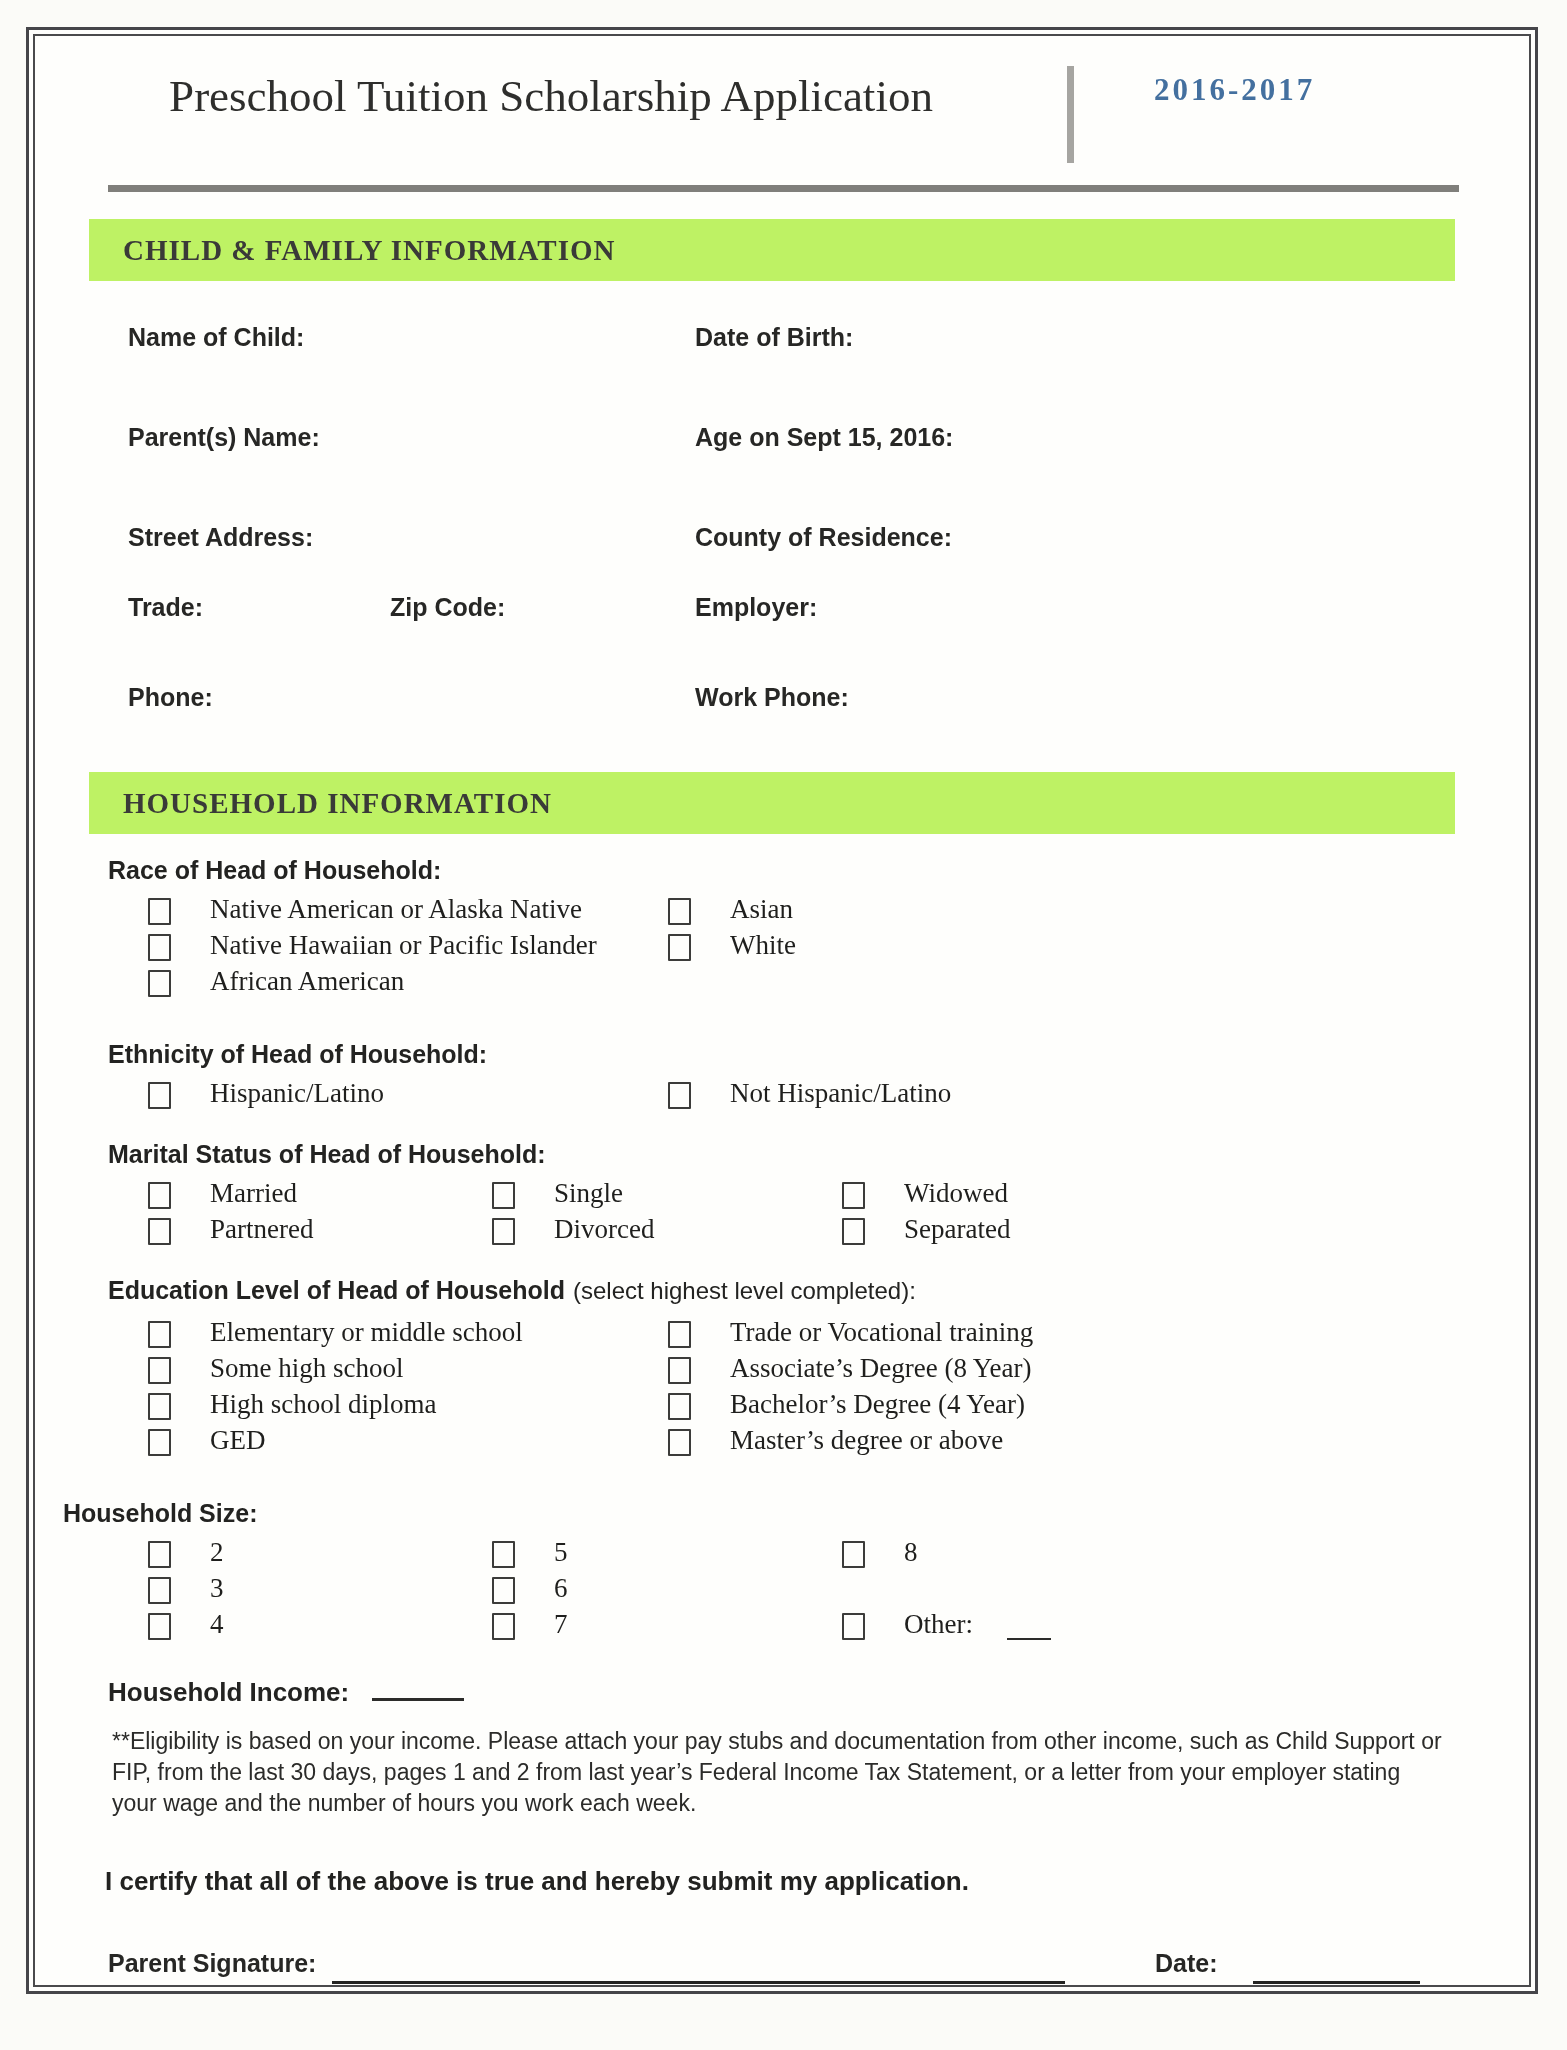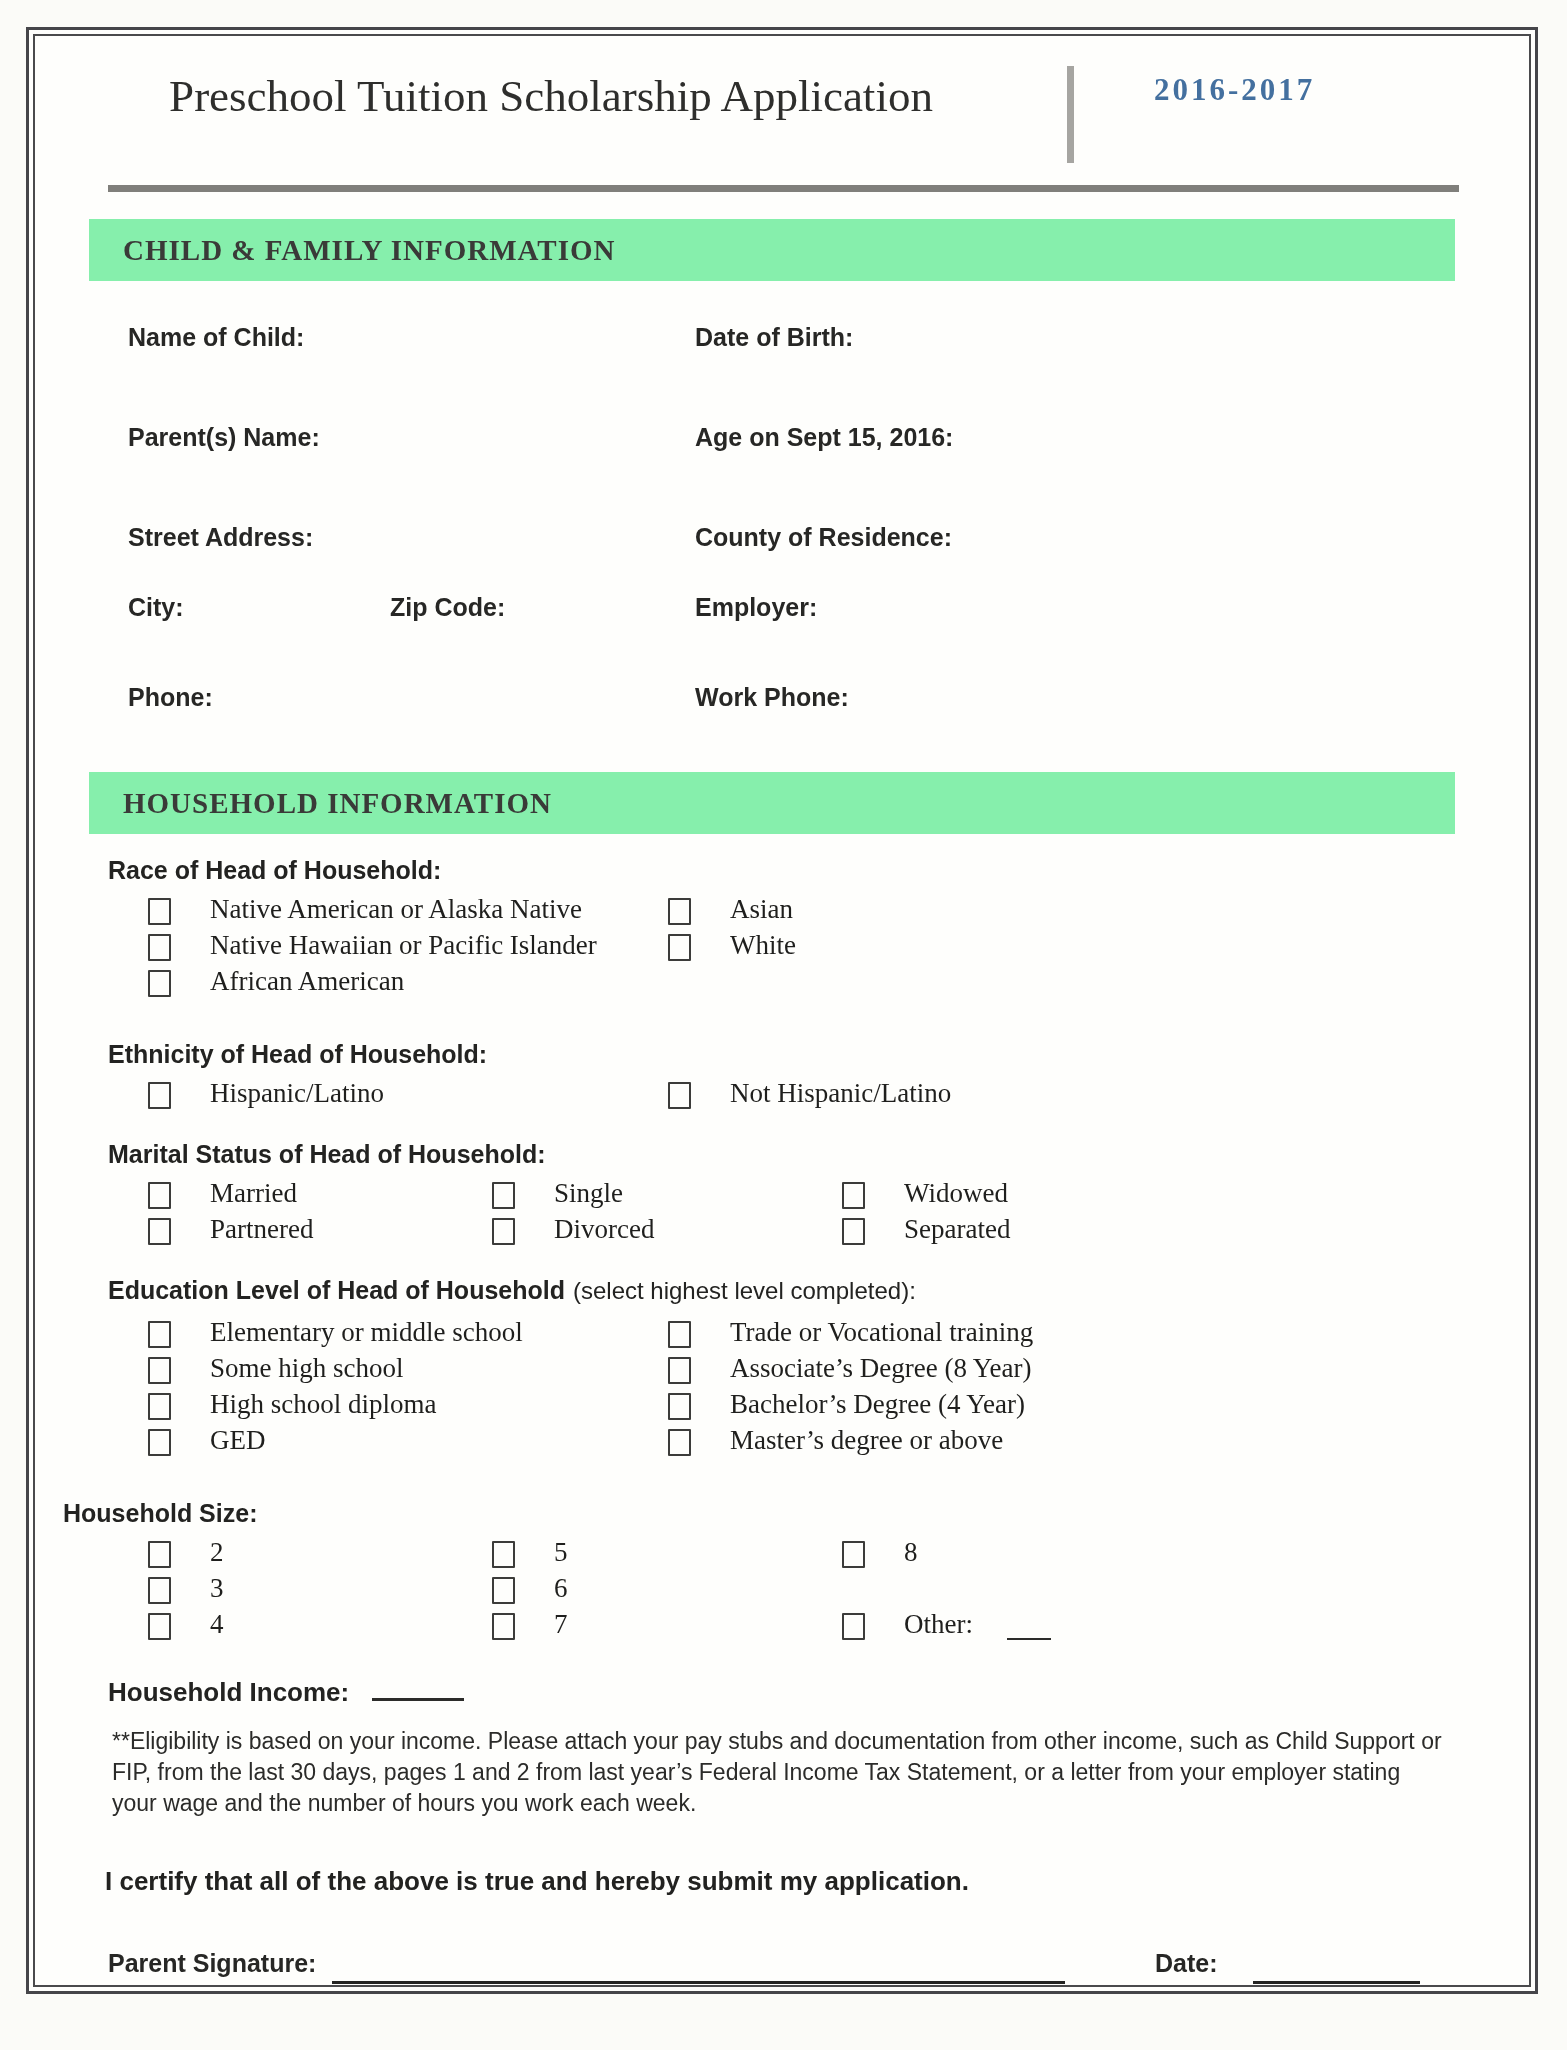--- a/index.html
+++ b/index.html
@@ -24,21 +24,21 @@
     font-family:"Liberation Serif",serif;font-size:45px;color:#2e2e2c;
   }
   .divider{width:7px;height:97px;background:#a6a5a1;margin-top:10px;flex:none;}
   .year{
     font-family:"Liberation Serif",serif;font-weight:bold;font-size:31px;
     letter-spacing:3px;color:#44709f;margin:16px 0 0 80px;white-space:nowrap;
   }
   .title-rule{height:7px;background:#807f7b;margin:22px 70px 0 73px;}
   
   .section-bar{
-    height:62px;background:#86efac;margin:27px 74px 0 54px;
+    height:62px;background:#bef264;margin:27px 74px 0 54px;
     display:flex;align-items:center;padding-left:34px;box-sizing:border-box;
     font-family:"Liberation Serif",serif;font-weight:bold;font-size:29px;
     letter-spacing:1px;color:#3a3a38;
   }
   .bar2{margin-top:0;}
   
   .fields{position:relative;height:491px;}
   .frow{position:absolute;left:0;right:0;height:34px;}
   .flabel{position:absolute;font-weight:bold;font-size:25px;color:#272725;white-space:nowrap;}
   .l1{left:93px;} .l2{left:355px;} .l3{left:660px;}
@@ -103,21 +103,21 @@
       </div>
       <div class="frow r2">
         <span class="flabel l1">Parent(s) Name:</span>
         <span class="flabel l3">Age on Sept 15, 2016:</span>
       </div>
       <div class="frow r3">
         <span class="flabel l1">Street Address:</span>
         <span class="flabel l3">County of Residence:</span>
       </div>
       <div class="frow r4">
-        <span class="flabel l1">City:</span>
+        <span class="flabel l1">Trade:</span>
         <span class="flabel l2">Zip Code:</span>
         <span class="flabel l3">Employer:</span>
       </div>
       <div class="frow r5">
         <span class="flabel l1">Phone:</span>
         <span class="flabel l3">Work Phone:</span>
       </div>
     </div>
 
     <div class="section-bar bar2">

